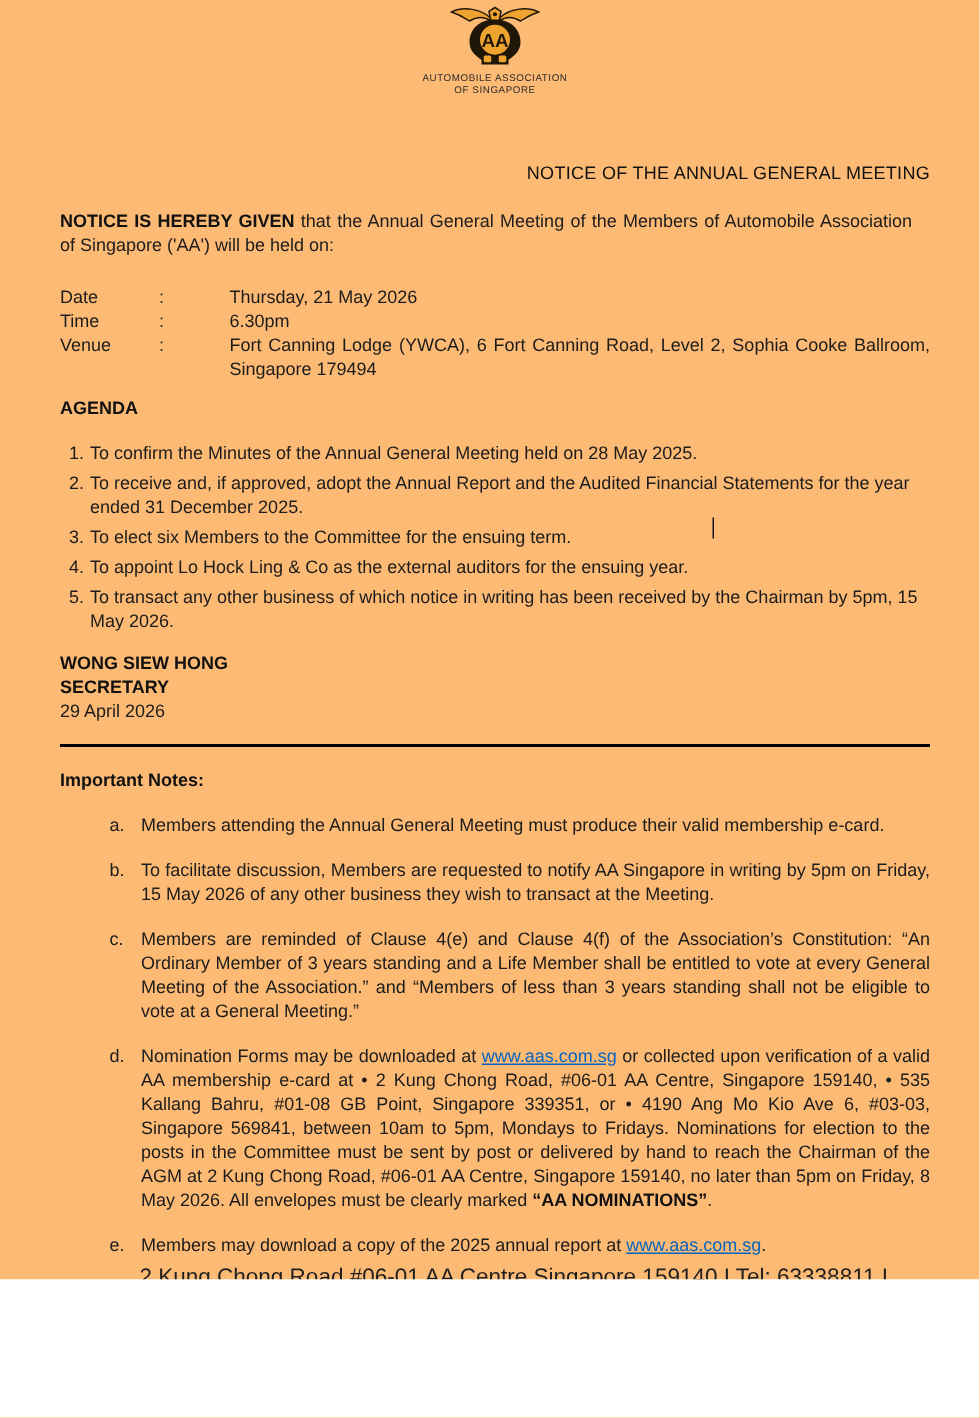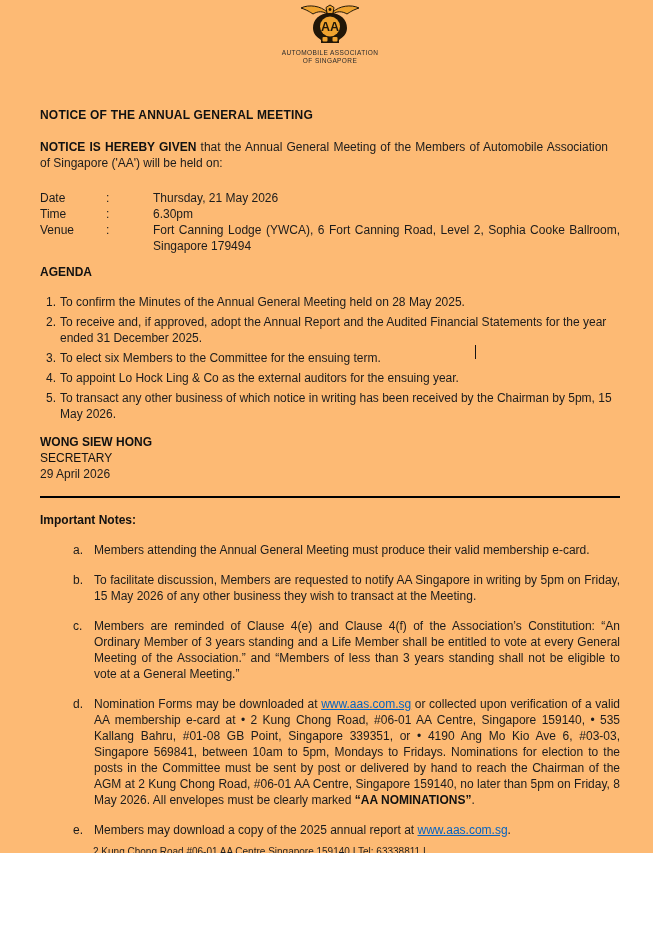--- a/index.html
+++ b/index.html
@@ -3,43 +3,43 @@
 <meta charset="utf-8">
 <style>
   html,body{margin:0;padding:0;background:#fff;}
   .page{
     position:relative;width:653px;height:853px;background:#fdba74;overflow:hidden;
     font-family:"Liberation Sans",sans-serif;font-size:12px;line-height:16px;color:#1c1c1c;
     box-sizing:border-box;padding:0 33px 0 40px;
   }
   .logo-block{text-align:center;padding-top:4px;}
   .logo-caption{font-size:6.5px;line-height:8px;letter-spacing:.4px;color:#2b2b2b;margin-top:1px;}
-  .title{margin:42px 0 0 0;text-align:left;font-size:12px;font-weight:bold;letter-spacing:.2px;color:#111;}
+  .title{margin:42px 0 0 0;text-align:right;font-size:12px;font-weight:normal;letter-spacing:.2px;color:#111;}
   .salutation{margin:19px 0 0 0;}
   .para{margin:16px 12px 0 0;text-align:justify;}
   .details{margin-top:19px;}
   .detail-row{display:flex;gap:34px;}
   .detail-label{width:32px;flex:none;}
   .detail-colon{width:13px;flex:none;}
   .detail-value{flex:1;text-align:justify;}
   .agenda-heading{margin:10px 0 0 0;font-size:12px;font-weight:bold;color:#111;}
   .agenda-list{margin-top:14px;}
   .agenda-item{display:flex;margin-bottom:4px;}
   .agenda-num{width:14px;flex:none;margin-left:6px;}
   .agenda-text{flex:1;}
   .by-order{margin:16px 0 0 0;}
   .sig-name{margin:12px 0 0 0;font-weight:bold;color:#111;}
-  .sig-role{font-weight:normal;color:#111;}
+  .sig-role{font-weight:bold;color:#111;}
   .rule{margin:14px 0 0 0;border:none;height:1.5px;background:#000;}
   .notes-heading{margin:14px 0 0 0;font-weight:bold;font-size:12px;color:#111;}
   .note{display:flex;margin-top:14px;}
   .note-letter{width:21px;flex:none;margin-left:33px;}
   .note-text{flex:1;text-align:justify;}
   a.doc-link{color:#0563C1;text-decoration:underline;cursor:pointer;}
-  .footer{margin:4px 0 18px 53px;font-size:10px;line-height:19px;color:#1f1f1f;}
+  .footer{margin:4px 0 18px 53px;font-size:15px;line-height:19px;color:#1f1f1f;}
   .caret{position:absolute;left:475px;top:345px;width:1px;height:14px;background:#151515;}
   b,strong{color:#111;}
 </style>
 </head>
 <body>
 
 <div class="page">
 
   <div class="logo-block">
     <svg width="66" height="40" viewBox="0 0 66 40" aria-hidden="true">

